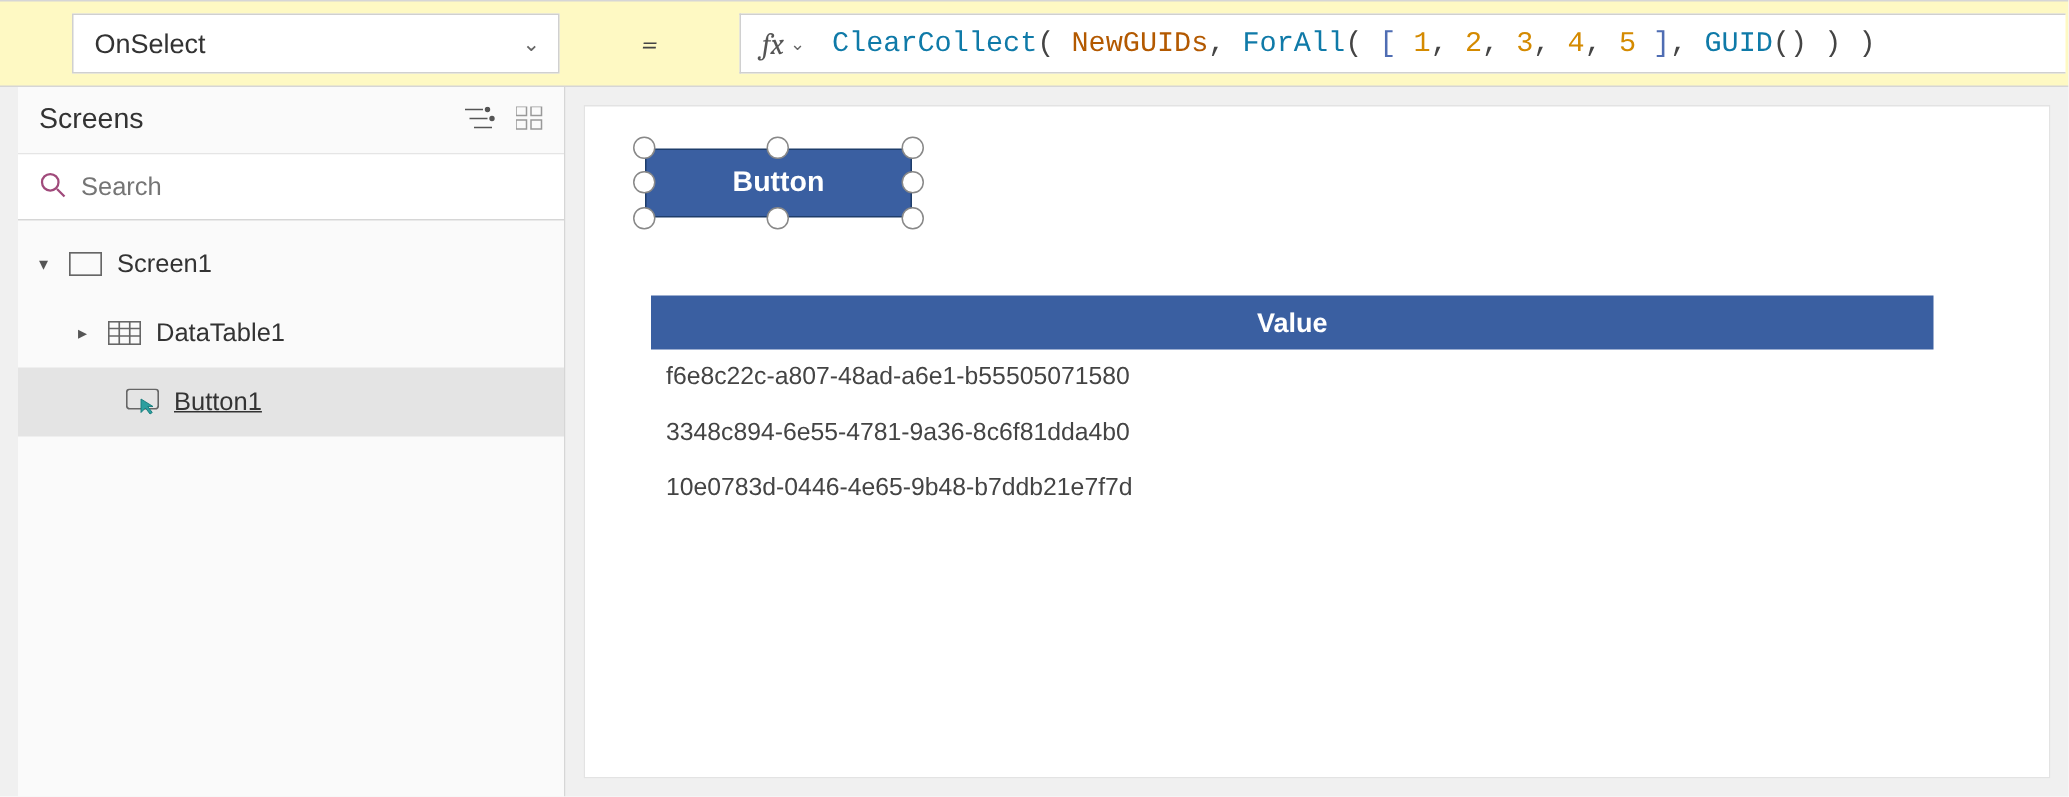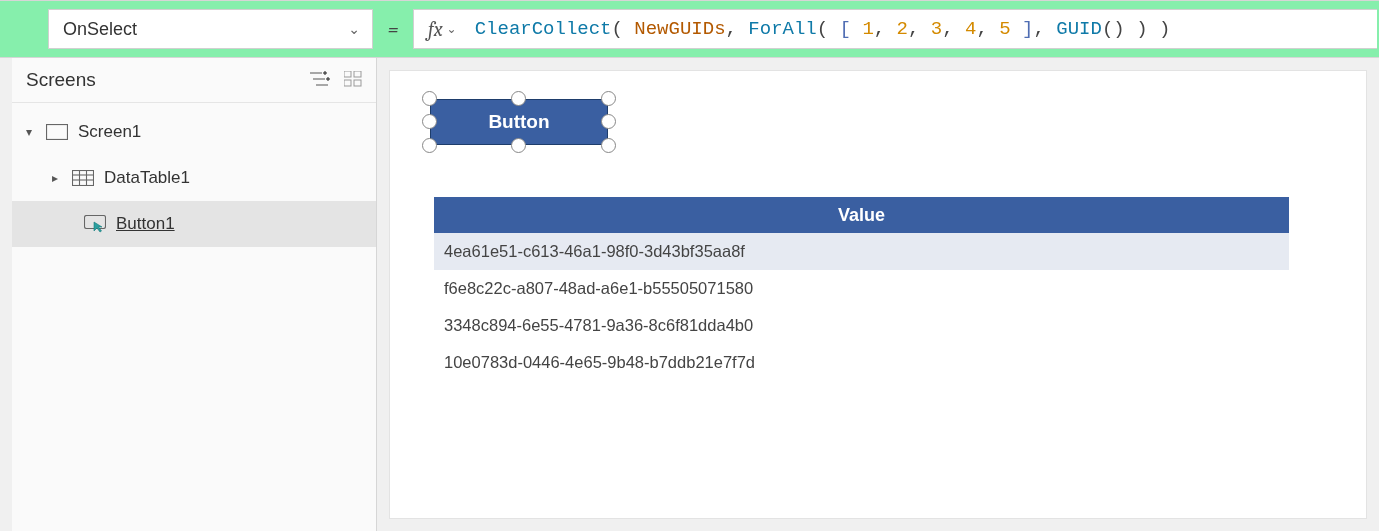--- a/index.html
+++ b/index.html
@@ -9,23 +9,24 @@
     color: #333;
     background: #f0f0f0;
     width: 1379px;
     height: 531px;
     overflow: hidden;
   }
   .top-row {
     display: flex;
     align-items: center;
     height: 58px;
-    background: #86efac;
+    background: #fef9c3;
     border-top: 1px solid #d6d6d6;
     border-bottom: 1px solid #d6d6d6;
+    gap: 40px;
   }
   .property-select {
     margin-left: 48px;
     width: 325px;
     height: 40px;
     background: #fff;
     border: 1px solid #d0d0d0;
     display: flex;
     align-items: center;
     justify-content: space-between;
@@ -269,20 +270,31 @@
               <g stroke="#999" stroke-width="1" fill="none">
                 <rect x="0" y="0" width="7" height="6"></rect>
                 <rect x="10" y="0" width="7" height="6"></rect>
                 <rect x="0" y="9" width="7" height="6"></rect>
                 <rect x="10" y="9" width="7" height="6"></rect>
               </g>
             </svg>
         </span>
       </div>
     </div>
+    <div class="search-row">
+      <span class="search-icon">
+        <svg width="18" height="18" viewBox="0 0 18 18">
+            <g stroke="#a04a7b" stroke-width="1.5" fill="none">
+              <circle cx="7.5" cy="7.5" r="5.5"></circle>
+              <line x1="12" y1="12" x2="17" y2="17"></line>
+            </g>
+          </svg>
+      </span>
+      <input class="search-input" placeholder="Search" style="">
+    </div>
     <div class="tree">
       <div class="tree-row">
         <span class="tree-caret">▾</span>
         <span class="tree-icon">
           <svg width="22" height="16" viewBox="0 0 22 16">
               <rect x="0.5" y="0.5" width="21" height="15" stroke="#666" fill="none" stroke-width="1.2"></rect>
             </svg>
         </span>
         <span>Screen1</span>
       </div>
@@ -327,23 +339,20 @@
         <div class="handle h-mr"></div>
         <div class="handle h-bl"></div>
         <div class="handle h-bc"></div>
         <div class="handle h-br"></div>
       </div>
 
       <div class="datatable">
         <div class="dt-header">
           <span>Value</span>
         </div>
-        <div class="dt-row alt">
-            <span>4ea61e51-c613-46a1-98f0-3d43bf35aa8f</span>
-          </div>
         <div class="dt-row">
             <span>f6e8c22c-a807-48ad-a6e1-b55505071580</span>
           </div>
         <div class="dt-row">
             <span>3348c894-6e55-4781-9a36-8c6f81dda4b0</span>
           </div>
         <div class="dt-row">
             <span>10e0783d-0446-4e65-9b48-b7ddb21e7f7d</span>
           </div>
       </div>

